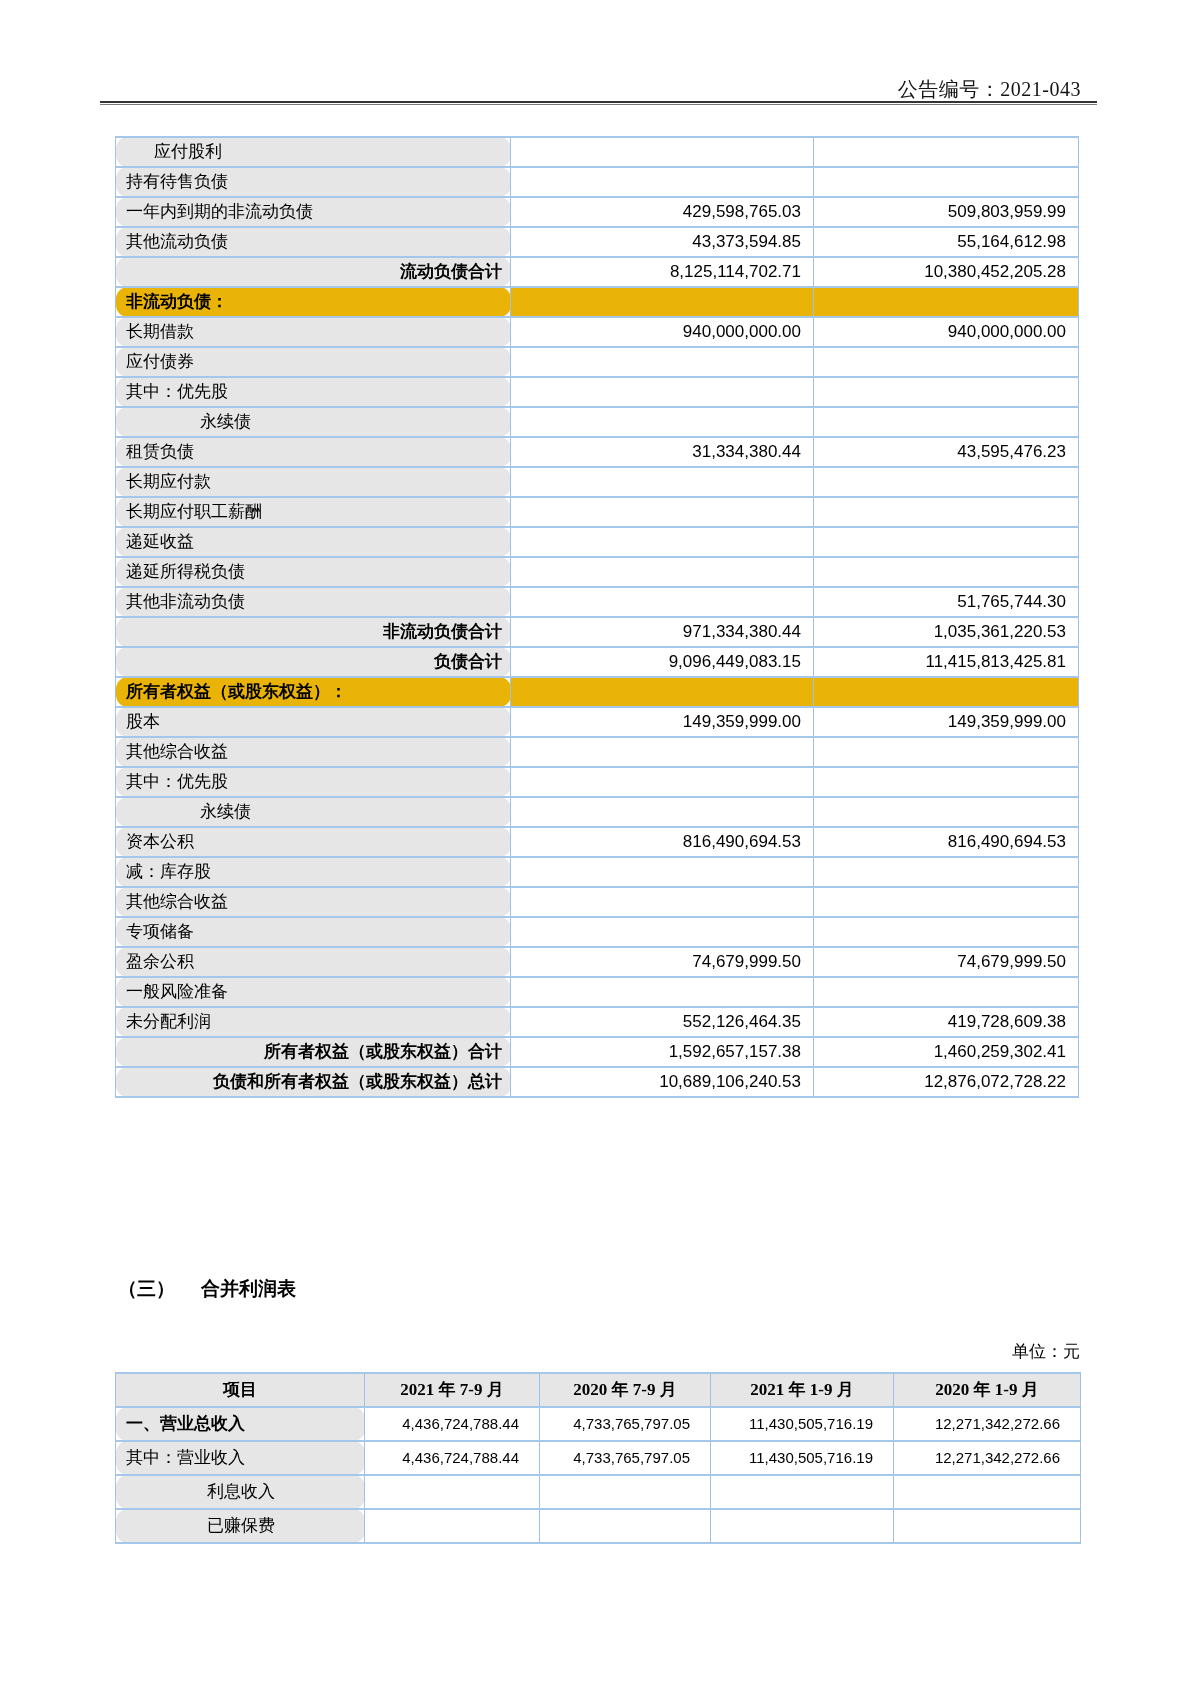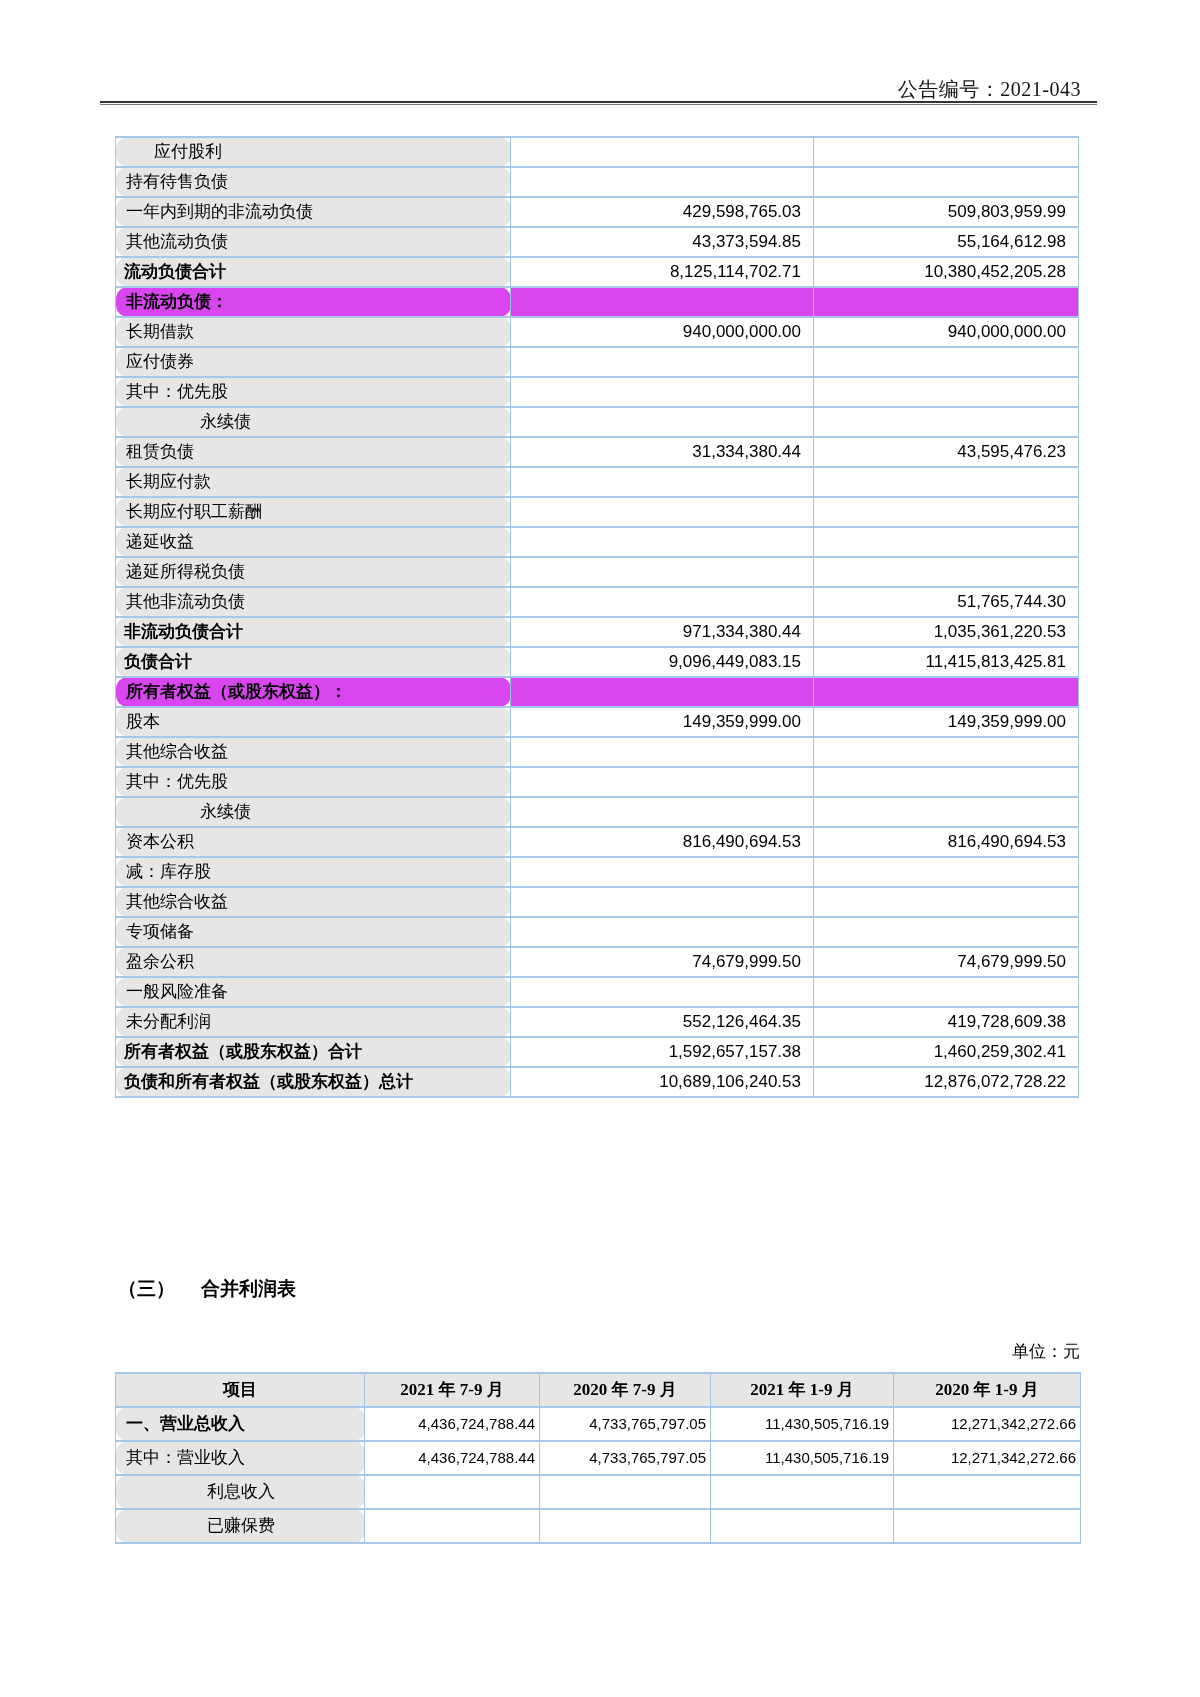--- a/index.html
+++ b/index.html
@@ -24,26 +24,26 @@
   .t1{position:absolute;left:115px;top:136px;width:963px;}
   .t1 td{height:28px;line-height:28px;font-size:17px;}
   
   .t2{position:absolute;left:115px;top:1372px;width:965px;}
   .t2 td{height:32px;line-height:32px;font-size:17px;}
   .lbl{background:#e7e6e6;text-align:left;padding:0 8px 0 10px;border-radius:12px;}
   .val{
     background:#ffffff;text-align:right;padding:0 12px 0 4px;
     font-family:"Liberation Sans","DejaVu Sans",sans-serif;font-size:16px;
   }
-  .t2 .val{font-size:15px;padding-right:4px;}
+  .t2 .val{font-size:15px;padding-right:20px;}
   .i1{padding-left:38px;}
   .i2{padding-left:84px;}
-  .ctr{text-align:left;font-weight:700;padding-left:8px;}
+  .ctr{text-align:right;font-weight:700;padding-left:8px;}
   .bold{font-weight:700;}
-  .grayrow td{background:#d946ef;}
+  .grayrow td{background:#eab308;}
   .hdr{background:#e7e6e6;text-align:center;font-weight:700;padding:0 4px;}
   .sec-head{position:absolute;left:118px;top:1276px;font-size:19px;font-weight:700;}
   .sec-head .num{margin-right:26px;}
   .unit{position:absolute;right:120px;top:1340px;font-size:17px;}
 </style>
 </head>
 <body>
 
 <div class="notice">公告编号：2021-043</div>
 <div class="rule"></div>

